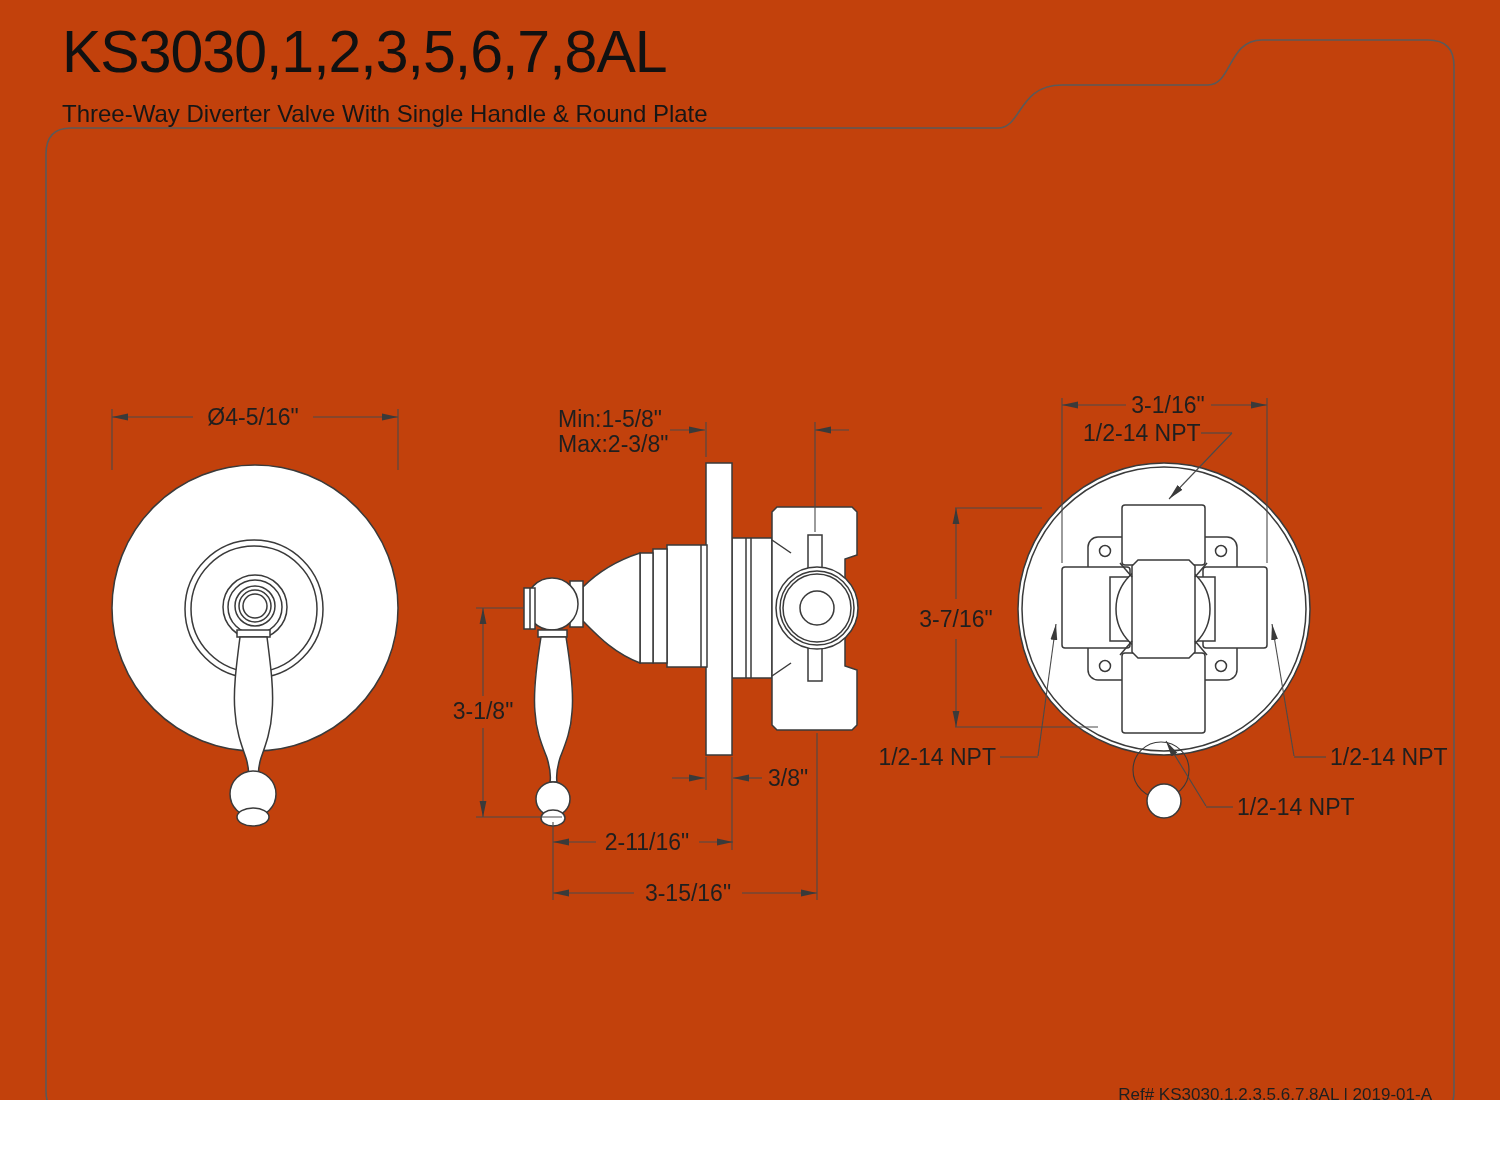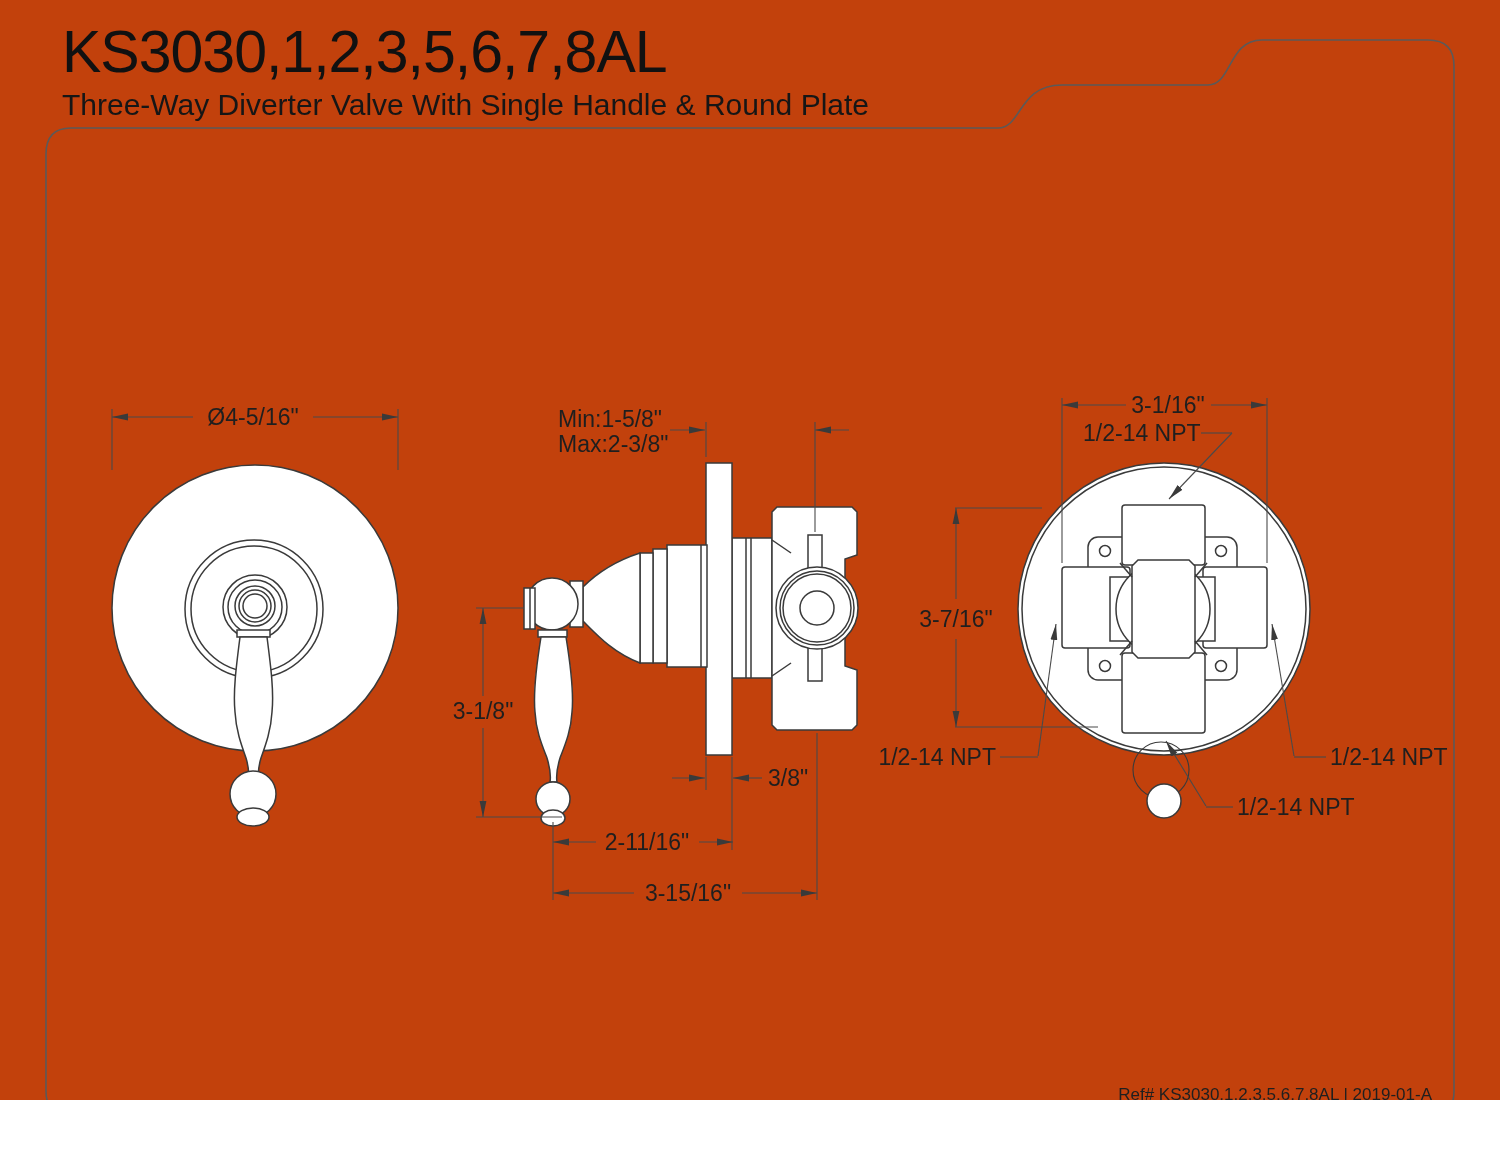--- a/index.html
+++ b/index.html
@@ -1,20 +1,20 @@
 <!DOCTYPE html>
 <html><head>
 <meta charset="utf-8">
 <style>
   html,body{margin:0;padding:0;background:#fff;}
   #page{position:relative;width:1500px;height:1100px;background:#c2410c;overflow:hidden;
         font-family:"Liberation Sans", sans-serif;color:#1c1c1c;}
   #hdr{position:absolute;left:62px;top:22px;}
   #title{font-size:59px;font-weight:500;letter-spacing:-1px;line-height:1.05;color:#111;}
-  #subtitle{font-size:30px;font-weight:400;color:#161616;margin-top:4px;letter-spacing:0px;}
+  #subtitle{font-size:24px;font-weight:400;color:#161616;margin-top:16px;letter-spacing:0px;}
   svg{position:absolute;left:0;top:0;}
   svg text{font-family:"Liberation Sans", sans-serif;fill:#1f1f1f;}
   .dt{font-size:23px;}
   .rt{font-size:17px;}
   .pf{fill:#ffffff;stroke:#3a3a3a;stroke-width:1.5;}
   .pn{fill:none;stroke:#3a3a3a;stroke-width:1.5;}
   .tn{fill:none;stroke:#3a3a3a;stroke-width:1.1;}
   .dl{stroke:#4a4a4a;stroke-width:1.1;fill:none;}
   .bd{stroke:#5a5a5a;stroke-width:1.6;fill:none;}
 </style>

